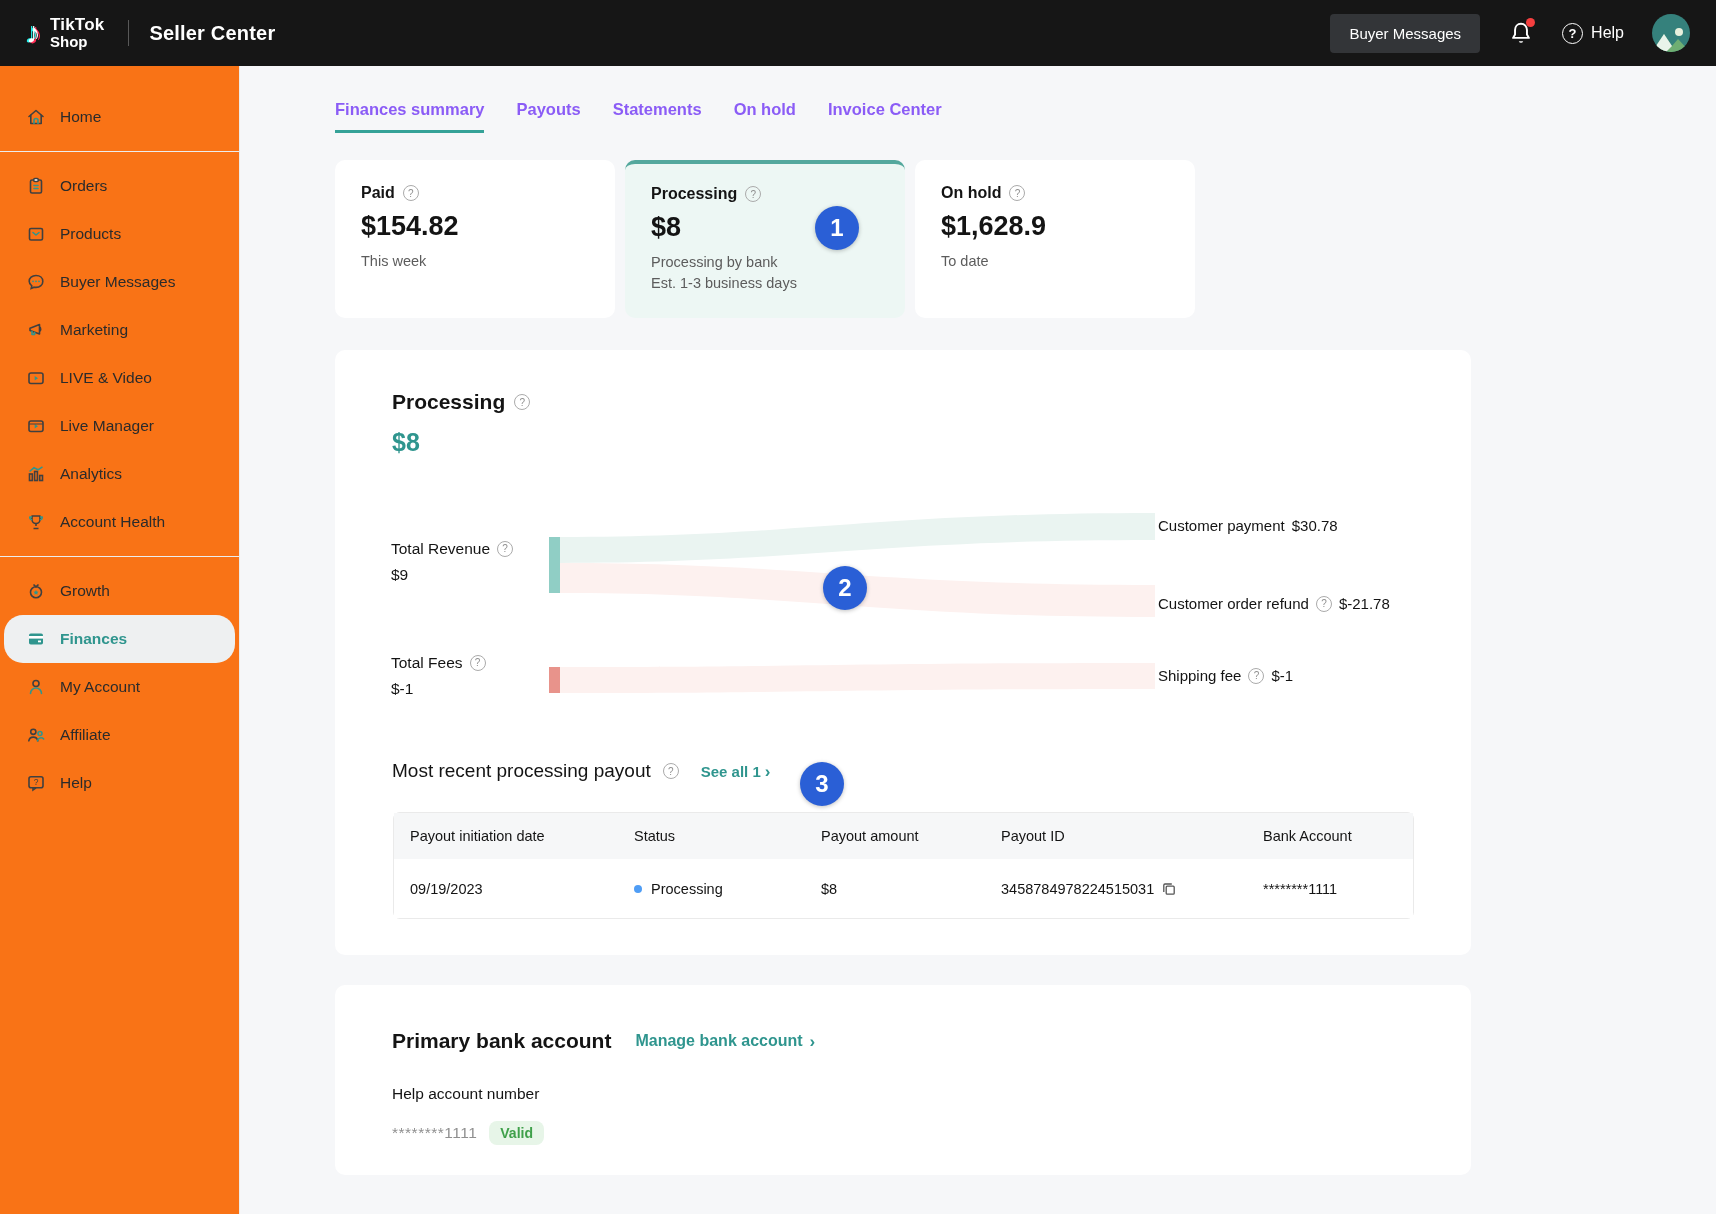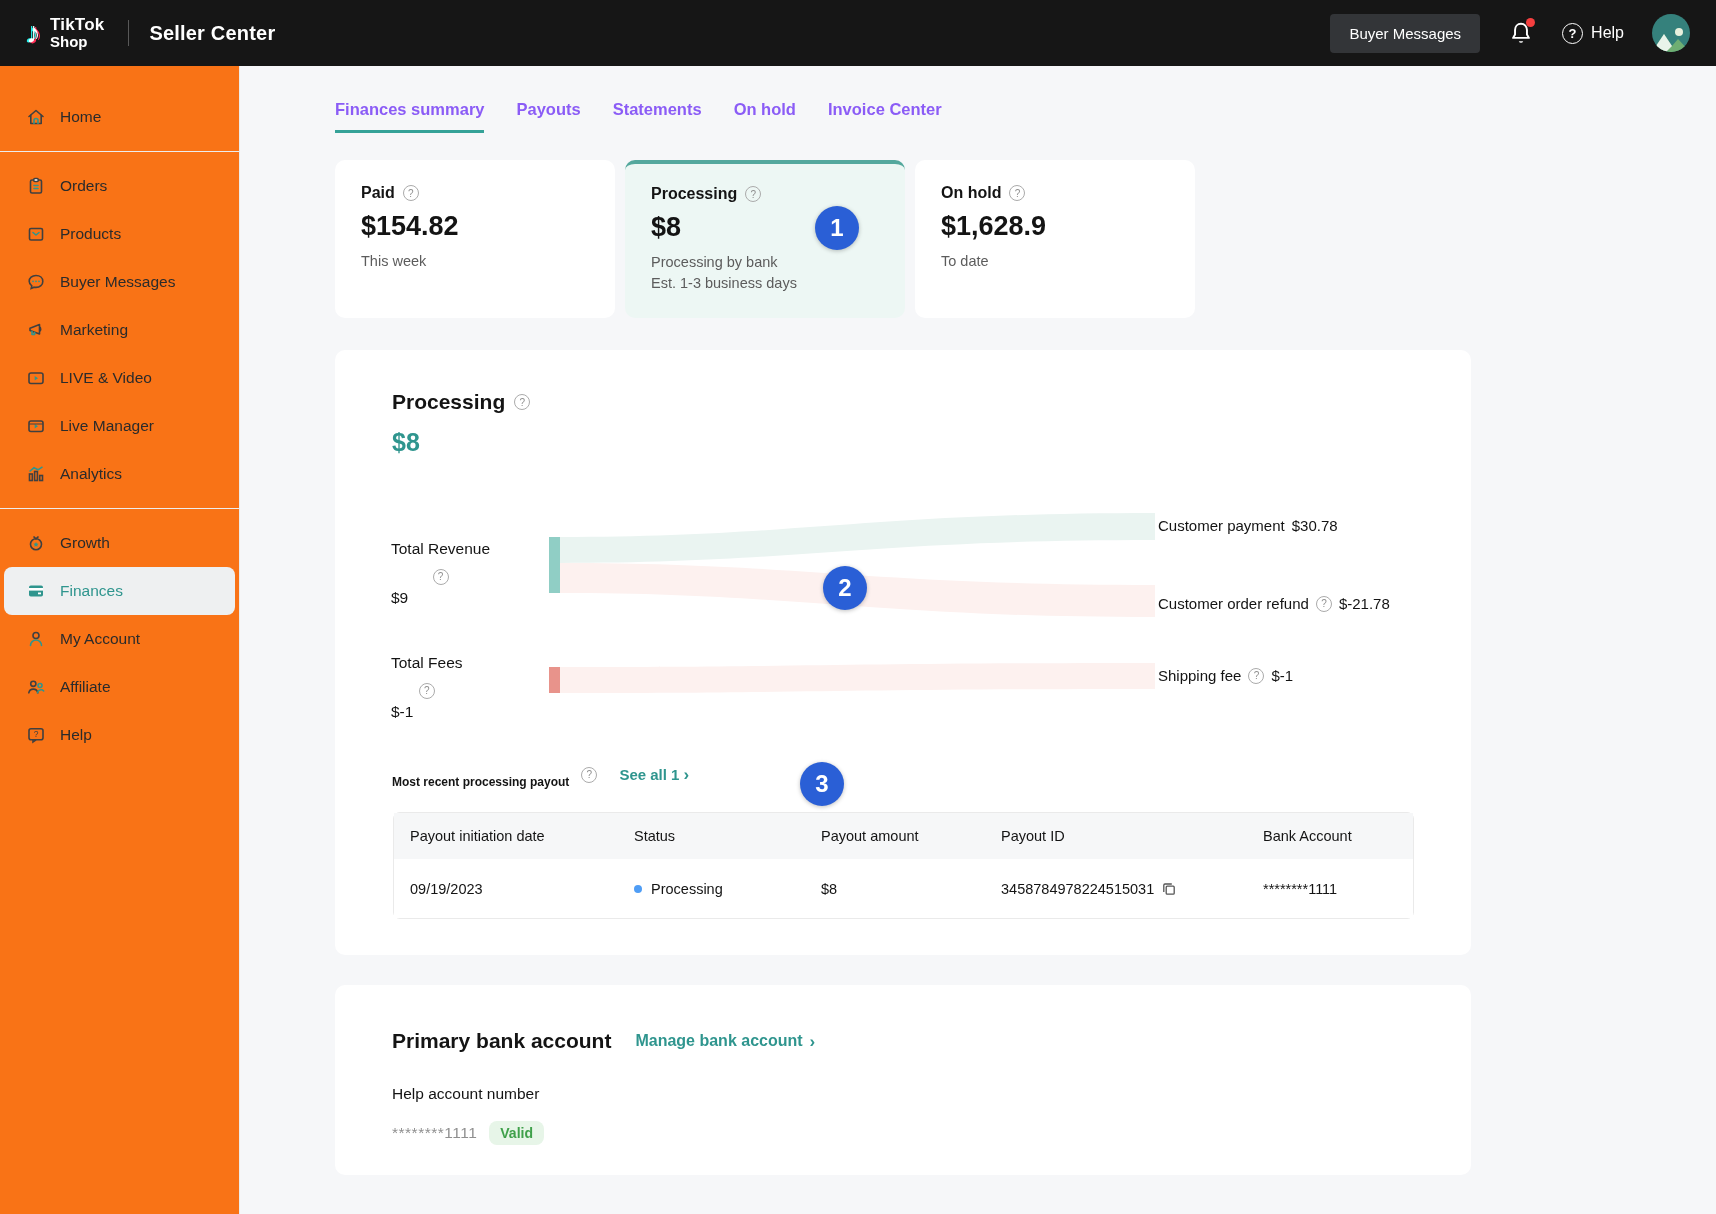--- a/index.html
+++ b/index.html
@@ -29,21 +29,21 @@
     display:flex; align-items:center; justify-content:center; font-size:13px; font-weight:700; }
   .avatar { width:38px; height:38px; border-radius:50%; background:#35817c; overflow:hidden;
     display:flex; align-items:flex-end; justify-content:center; }
   
   .sidebar { position:absolute; left:0; top:66px; width:240px; height:1148px;
     background:#f97316; border-right:1px solid #ebebeb; padding-top:27px; z-index:10; }
   .side-item { height:48px; display:flex; align-items:center; gap:14px; padding:0 0 0 22px;
     font-size:15.5px; color:#2b2b2b; cursor:pointer; margin:0 4px; border-radius:8px; }
   .side-item .sicon { width:20px; height:20px; flex:0 0 20px; display:flex; }
   .side-divider { height:1px; background:#ededed; margin:10px 0; }
-  .side-item.active { background:#eef0f1; color:#2f958e; font-weight:400; }
+  .side-item.active { background:#eef0f1; color:#2f958e; font-weight:700;border-radius:19px; }
   
   .tabs { position:absolute; left:335px; top:100px; display:flex; gap:32px; z-index:5; }
   .tab { font-size:16.5px; font-weight:600; color:#8b5cf6; padding-bottom:11px; cursor:pointer; }
   .tab.active { font-weight:700; border-bottom:3px solid #35a298; }
   
   .cards { position:absolute; left:335px; top:160px; display:flex; gap:10px; }
   .card { width:280px; height:158px; background:#fff; border-radius:10px; padding:24px 26px; }
   .card.selected { background:#edf7f4; border-top:4px solid #54a89d; padding-top:21px; }
   .card-title-row { display:flex; align-items:center; gap:8px; }
   .card-title { font-size:16px; font-weight:700; }
@@ -54,25 +54,25 @@
     justify-content:center; flex:0 0 16px; }
   
   .panel { position:absolute; background:#fff; border-radius:10px; }
   .panel1 { left:335px; top:350px; width:1136px; height:605px; }
   .panel2 { left:335px; top:985px; width:1136px; height:190px; }
   .p1-title-row { position:absolute; left:57px; top:40px; display:flex; align-items:center; gap:9px; }
   .p1-title { font-size:21px; font-weight:700; }
   .p1-amount { position:absolute; left:57px; top:78px; font-size:25px; font-weight:700; color:#2f958e; }
   .flow-svg { position:absolute; left:214px; top:155px; }
   .flow-left-label { position:absolute; left:56px; font-size:15.5px; line-height:26px; }
-  .flow-left-label .lbl-row { display:flex; align-items:center; gap:7px;flex-direction:column; }
+  .flow-left-label .lbl-row { display:flex; align-items:center; gap:7px; }
   .flow-right-label { position:absolute; left:823px; display:flex; align-items:center;
     gap:7px; font-size:15px; }
   .sec2-row { position:absolute; left:57px; top:410px; display:flex; align-items:center; gap:12px; }
-  .sec2-title { font-size:12px; font-weight:700;margin-top:15px; }
+  .sec2-title { font-size:19px; font-weight:400; }
   .see-all { color:#2f958e; font-size:15px; font-weight:600; display:flex; align-items:center;
     gap:4px; margin-left:10px; cursor:pointer; }
   .chev { font-size:17px; line-height:1; }
   
   .ptable { position:absolute; left:58px; top:462px; width:1021px;
     border:1px solid #eaeaea; border-radius:7px; }
   .thead { display:flex; height:46px; background:#f6f7f8; align-items:center;
     font-size:14.5px; color:#141414; }
   .trow { display:flex; height:59px; background:#fff; align-items:center; font-size:14.5px; }
   .tc { padding-left:16px; }
@@ -206,20 +206,30 @@
   <div class="side-item">
     <span class="sicon">
         <svg width="20" height="20" viewBox="0 0 20 20" fill="none" stroke="#404040" stroke-width="1.6">
           <rect x="3.5" y="10" width="2.8" height="6.5"></rect>
           <rect x="8.6" y="7.5" width="2.8" height="9"></rect>
           <rect x="13.7" y="11.5" width="2.8" height="5"></rect>
           <path d="M3.5 7.5 L8 3.8 L12 5.8 L16.5 2.8" stroke="#2f958e"></path>
         </svg>
       </span>
     <span>Analytics</span>
+  </div>
+  <div class="side-item">
+    <span class="sicon">
+        <svg width="20" height="20" viewBox="0 0 20 20" fill="none" stroke="#404040" stroke-width="1.6" stroke-linejoin="round">
+          <path d="M6 4 h8 v3.5 a4 4 0 0 1-8 0 Z"></path>
+          <path d="M6 5 H3.8 a2.4 2.4 0 0 0 2.4 2.8 M14 5 h2.2 a2.4 2.4 0 0 1-2.4 2.8" stroke="#2f958e"></path>
+          <path d="M10 11.5 v2.5 M7.5 16.5 h5"></path>
+        </svg>
+      </span>
+    <span>Account Health</span>
   </div>
   <div class="side-divider"></div>
   <div class="side-item">
     <span class="sicon">
         <svg width="20" height="20" viewBox="0 0 20 20" fill="none" stroke="#404040" stroke-width="1.6">
           <circle cx="10" cy="11.3" r="5.5"></circle>
           <path d="M7.5 3.5 L10 5.8 L12.5 3.5"></path>
           <path d="M10 9 l.8 1.6 1.8.2-1.3 1.2.3 1.8-1.6-.9-1.6.9.3-1.8-1.3-1.2 1.8-.2 Z" fill="#2f958e" stroke="none"></path>
         </svg>
       </span>

